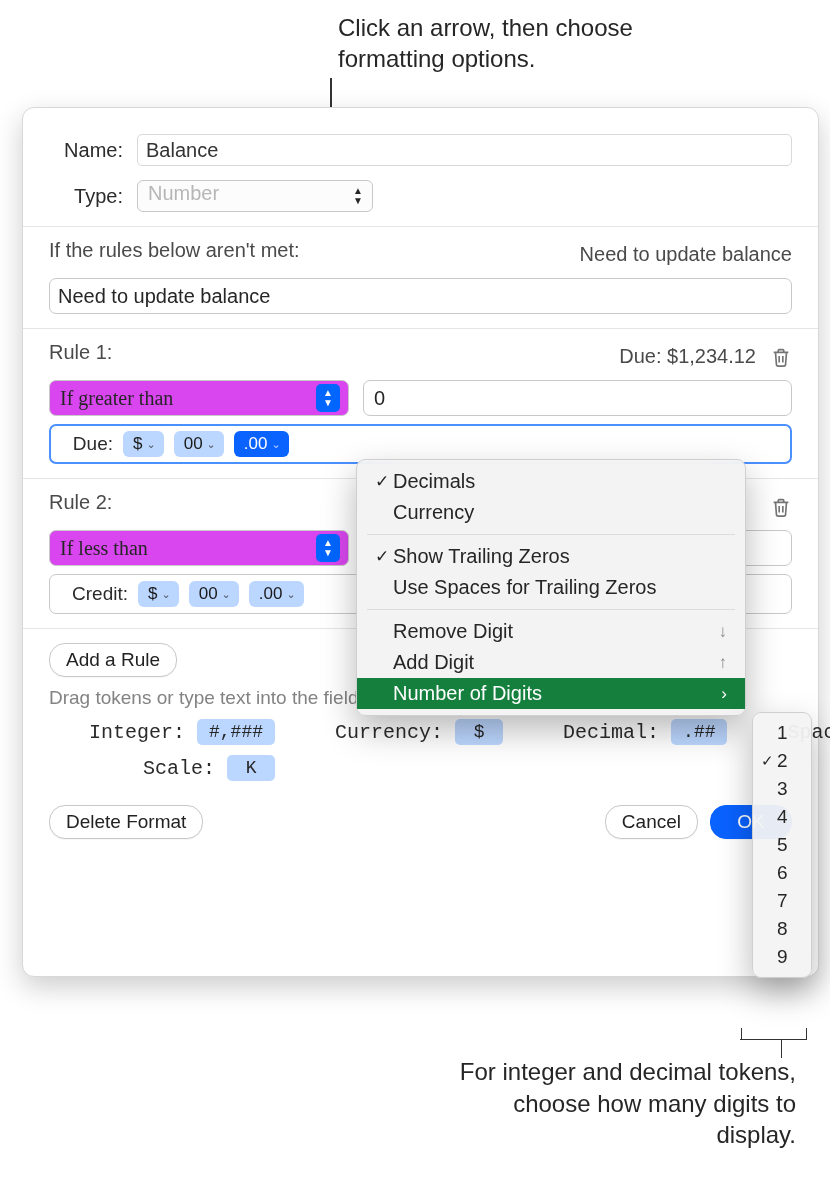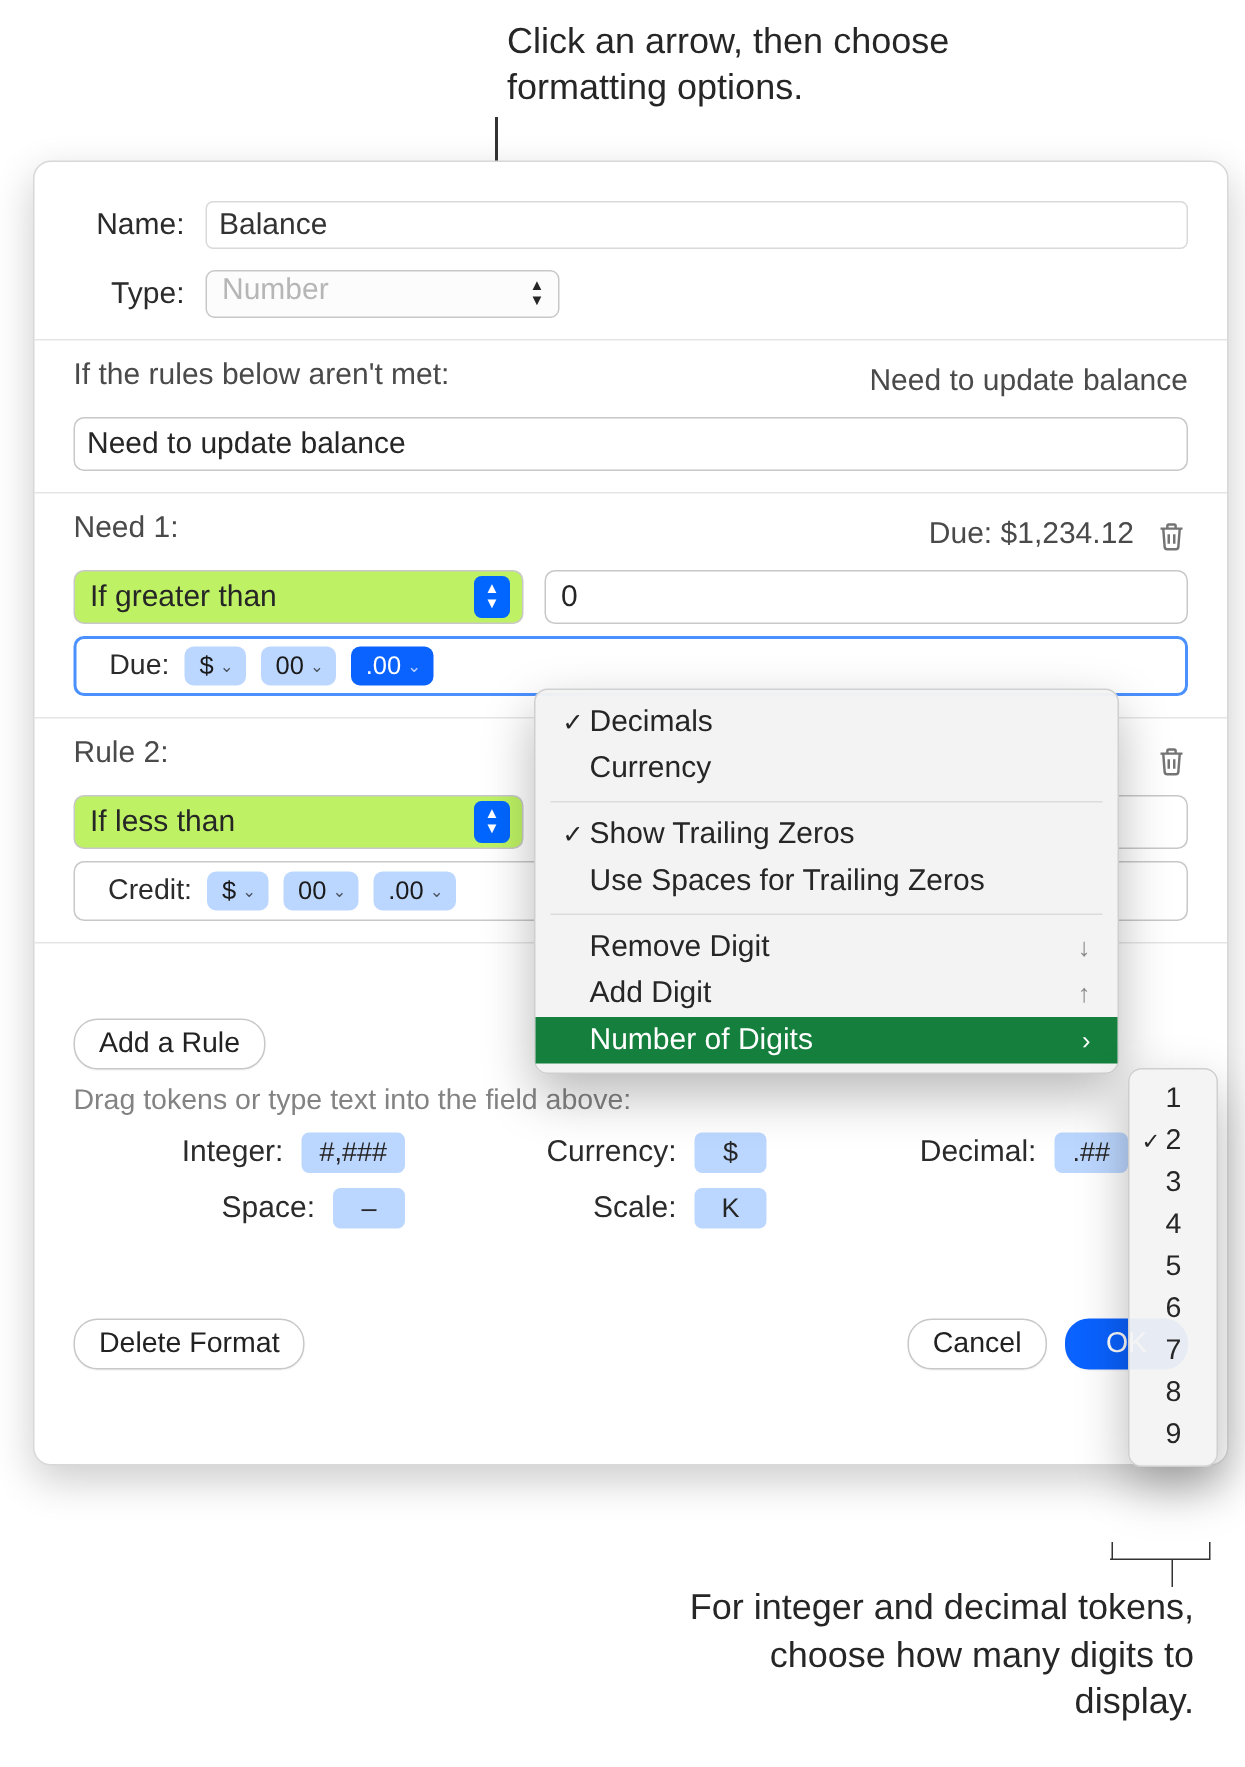--- a/index.html
+++ b/index.html
@@ -107,21 +107,22 @@
   .cond-select {
     position: relative;
     height: 36px;
     border: 1px solid #c8c8c8;
     border-radius: 7px;
     padding: 3px 8px 3px 10px;
     width: 300px;
     display: flex;
     align-items: center;
     justify-content: space-between;
-    background: #bef264;
+    background: #d946ef;
+    font-family: Liberation Serif, serif;
   }
   .cond-select .arrows {
     width: 24px;
     height: 28px;
     background: #0066ff;
     border-radius: 5px;
     color: #fff;
     display: flex;
     flex-direction: column;
     align-items: center;
@@ -182,36 +183,36 @@
     align-items: center;
     justify-content: center;
     height: 34px;
     padding: 0 16px;
     border: 1px solid #c8c8c8;
     border-radius: 16px;
     background: #fff;
     font-size: 19px;
     color: #222;
     box-shadow: 0 1px 1px rgba(0,0,0,0.04);
-    margin-top: 36px;
   }
   .btn-primary {
     background: #0a62ff;
     border-color: #0a62ff;
     color: #fff;
   }
 
   .drag-label { color: #838383; font-size: 19px; margin: 10px 0 10px 0; }
 
   .token-grid {
     display: grid;
-    grid-template-columns: 1fr 1fr 1fr;
+    grid-template-columns: 1fr 1fr 1fr 1fr;
     column-gap: 60px;
     row-gap: 10px;
     padding: 0 40px 0 40px;
+    font-family: Liberation Mono, monospace;
   }
   .tg-row { display: flex; align-items: center; gap: 12px; justify-content: flex-end; }
   .tg-lbl { color: #2b2b2b; text-align: right; }
   .tg-token {
     background: #bcd7ff;
     border-radius: 5px;
     padding: 3px 12px;
     font-size: 18px;
     min-width: 48px;
     text-align: center;
@@ -325,21 +326,21 @@
       </div>
       <div class="format-bar unfocused" style="height:36px;">
         <span>Need to update balance</span>
       </div>
     </div>
 
     <hr class="hr" style="margin:0 -26px;">
 
     <div class="section">
       <div class="rule-head">
-        <div class="section-title">Need 1:</div>
+        <div class="section-title">Rule 1:</div>
         <div style="display:flex; align-items:center; gap:14px;">
           <div class="preview-right">Due: $1,234.12</div>
           <svg class="trash" viewBox="0 0 24 24" fill="none" stroke="currentColor" stroke-width="1.8">
               <path d="M4 7h16M9 7V5a1 1 0 0 1 1-1h4a1 1 0 0 1 1 1v2M6 7l1 13a2 2 0 0 0 2 2h6a2 2 0 0 0 2-2l1-13M10 11v7M14 11v7"></path>
             </svg>
         </div>
       </div>
       <div class="condition-row">
         <div class="cond-select">
           <span>If greater than</span>

